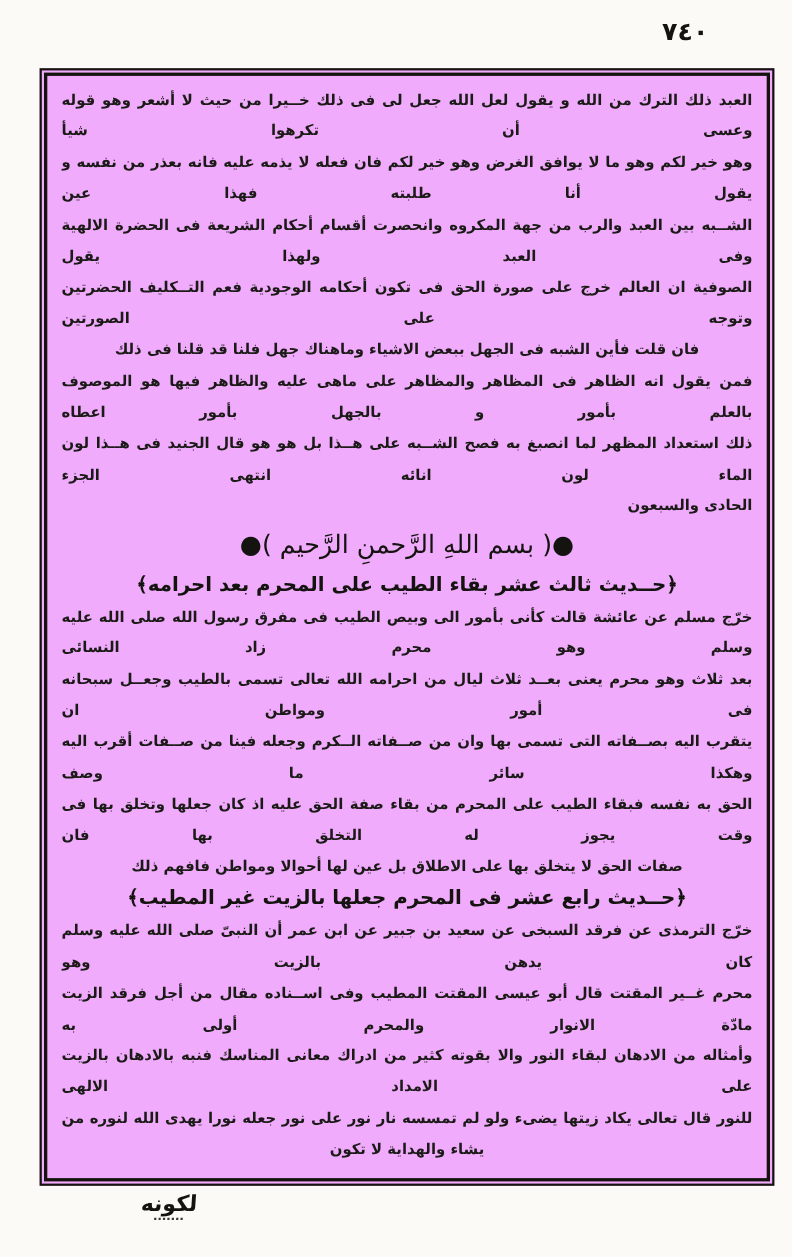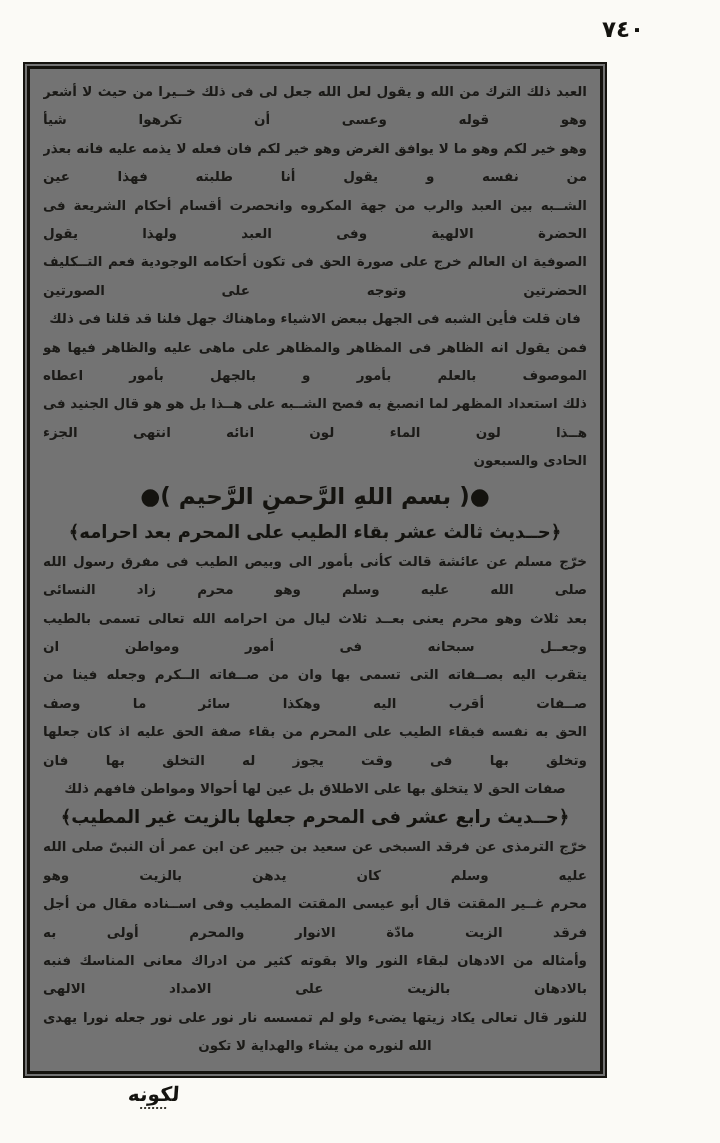--- a/index.html
+++ b/index.html
@@ -8,41 +8,41 @@
     background:#fbfaf6;
     font-family:"DejaVu Sans",sans-serif;
     color:#1b1a17;
   }
   .page-number{
     position:absolute;top:16px;right:76px;
     font-size:23px;font-weight:bold;letter-spacing:2px;
     color:#14130f;
   }
   .frame{
-    position:absolute;left:23px;top:62px;width:584px;height:1016px;
+    position:absolute;left:36px;top:62px;width:668px;height:1016px;
     box-sizing:border-box;border:2px solid #15130e;padding:2px;
-    background:#737373;
+    background:#f0abfc;
   }
   .frame-inner{
     box-sizing:border-box;width:100%;height:100%;
     border:3px solid #15130e;
     padding:8px 13px 4px 13px;
   }
   .text-col{direction:rtl;unicode-bidi:embed;}
   .tline{
     font-size:13.5px;font-weight:bold;line-height:28.4px;
     text-align:justify;text-align-last:justify;
     white-space:normal;overflow:hidden;
     color:#1b1a17;
   }
   .last-center .tline:last-child{text-align-last:center;}
   .last-right  .tline:last-child{text-align-last:right;}
   .verse-block .tline{text-align:center;text-align-last:center;}
   .basmala{
-    font-size:23px;font-weight:bold;line-height:42px;
+    font-size:23px;font-weight:normal;line-height:42px;
     text-align:center;color:#14130f;
   }
   .hadith-heading{
     font-size:18px;font-weight:bold;line-height:30px;
     text-align:center;color:#14130f;
   }
   .catchword{
     position:absolute;top:1082px;left:128px;
     direction:rtl;font-size:20px;font-weight:bold;color:#14130f;
     transform:skewX(-4deg);

